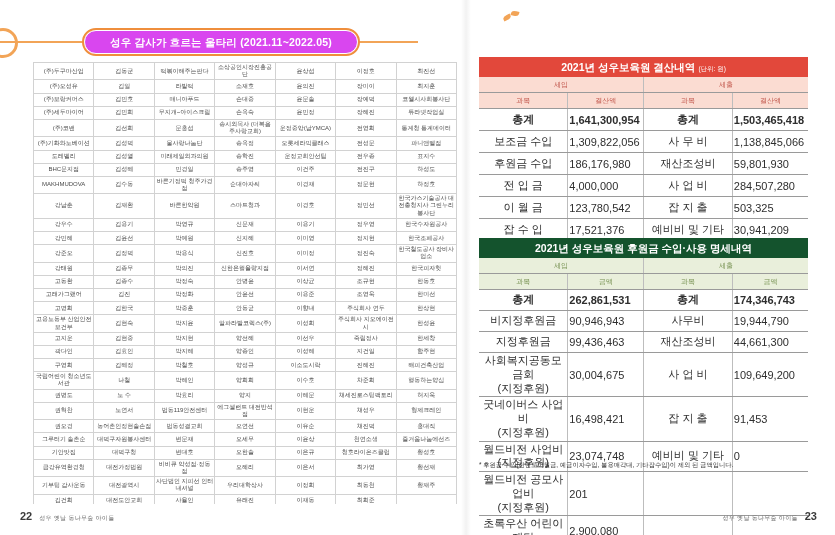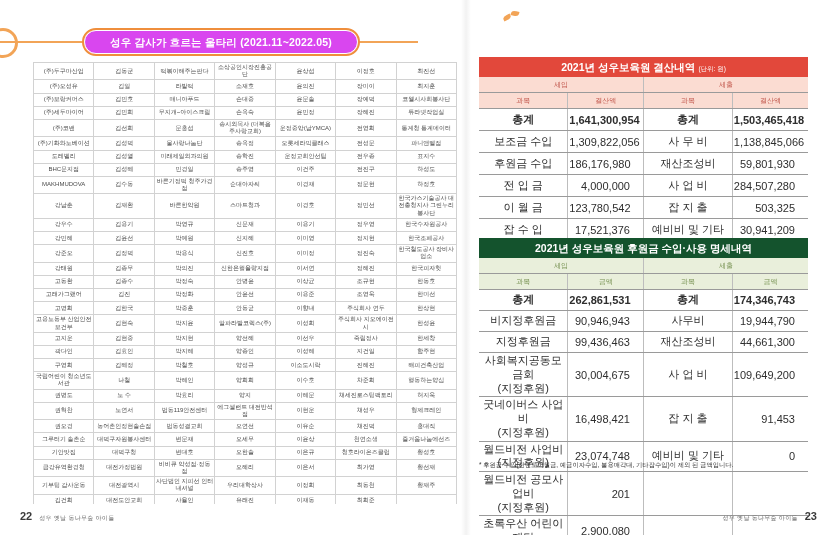--- a/index.html
+++ b/index.html
@@ -34,21 +34,21 @@
   .t2 .fin-title{background:#14532d;}
   .fin-title .unit{font-size:6.5px;font-weight:normal;margin-left:3px;}
   table.fin{width:100%;border-collapse:collapse;table-layout:fixed;}
   table.fin th{font-weight:normal;font-size:7px;height:13px;}
   .t1 table.fin th{background:#fbdcd2;color:#bf5146;}
   .t2 table.fin th{background:#e9efdb;color:#74904f;}
   table.fin th,table.fin td{border-bottom:1px solid #9a9a9a;}
   table.fin th+th,table.fin td+td{border-left:1px solid #bdbdbd;}
   table.fin td{font-size:11px;color:#2e2e2e;height:19px;vertical-align:middle;}
   table.fin td.lbl{text-align:center;white-space:pre-line;line-height:1.25;}
-  table.fin td.amt{text-align:right;padding-right:13px;}
+  table.fin td.amt{text-align:left;padding-right:13px;}
   table.fin tr.total td{font-weight:bold;}
   .t2 table.fin td{height:18px;}
   .footnote{position:absolute;left:479px;top:461px;width:340px;font-size:6.3px;color:#333;}
   
   .sprout{position:absolute;left:503px;top:9px;width:18px;height:14px;}
   .sprout i{position:absolute;background:#f2a457;border-radius:60% 0 60% 0;display:block;}
   .sprout i.l1{width:8px;height:5px;left:0;top:6px;transform:rotate(-25deg);}
   .sprout i.l2{width:8px;height:5px;left:8px;top:2px;transform:rotate(15deg);}
   .footer{position:absolute;top:510px;display:flex;align-items:baseline;gap:7px;}
   .footer .pageno{font-size:11px;font-weight:bold;color:#3a3a3a;}

